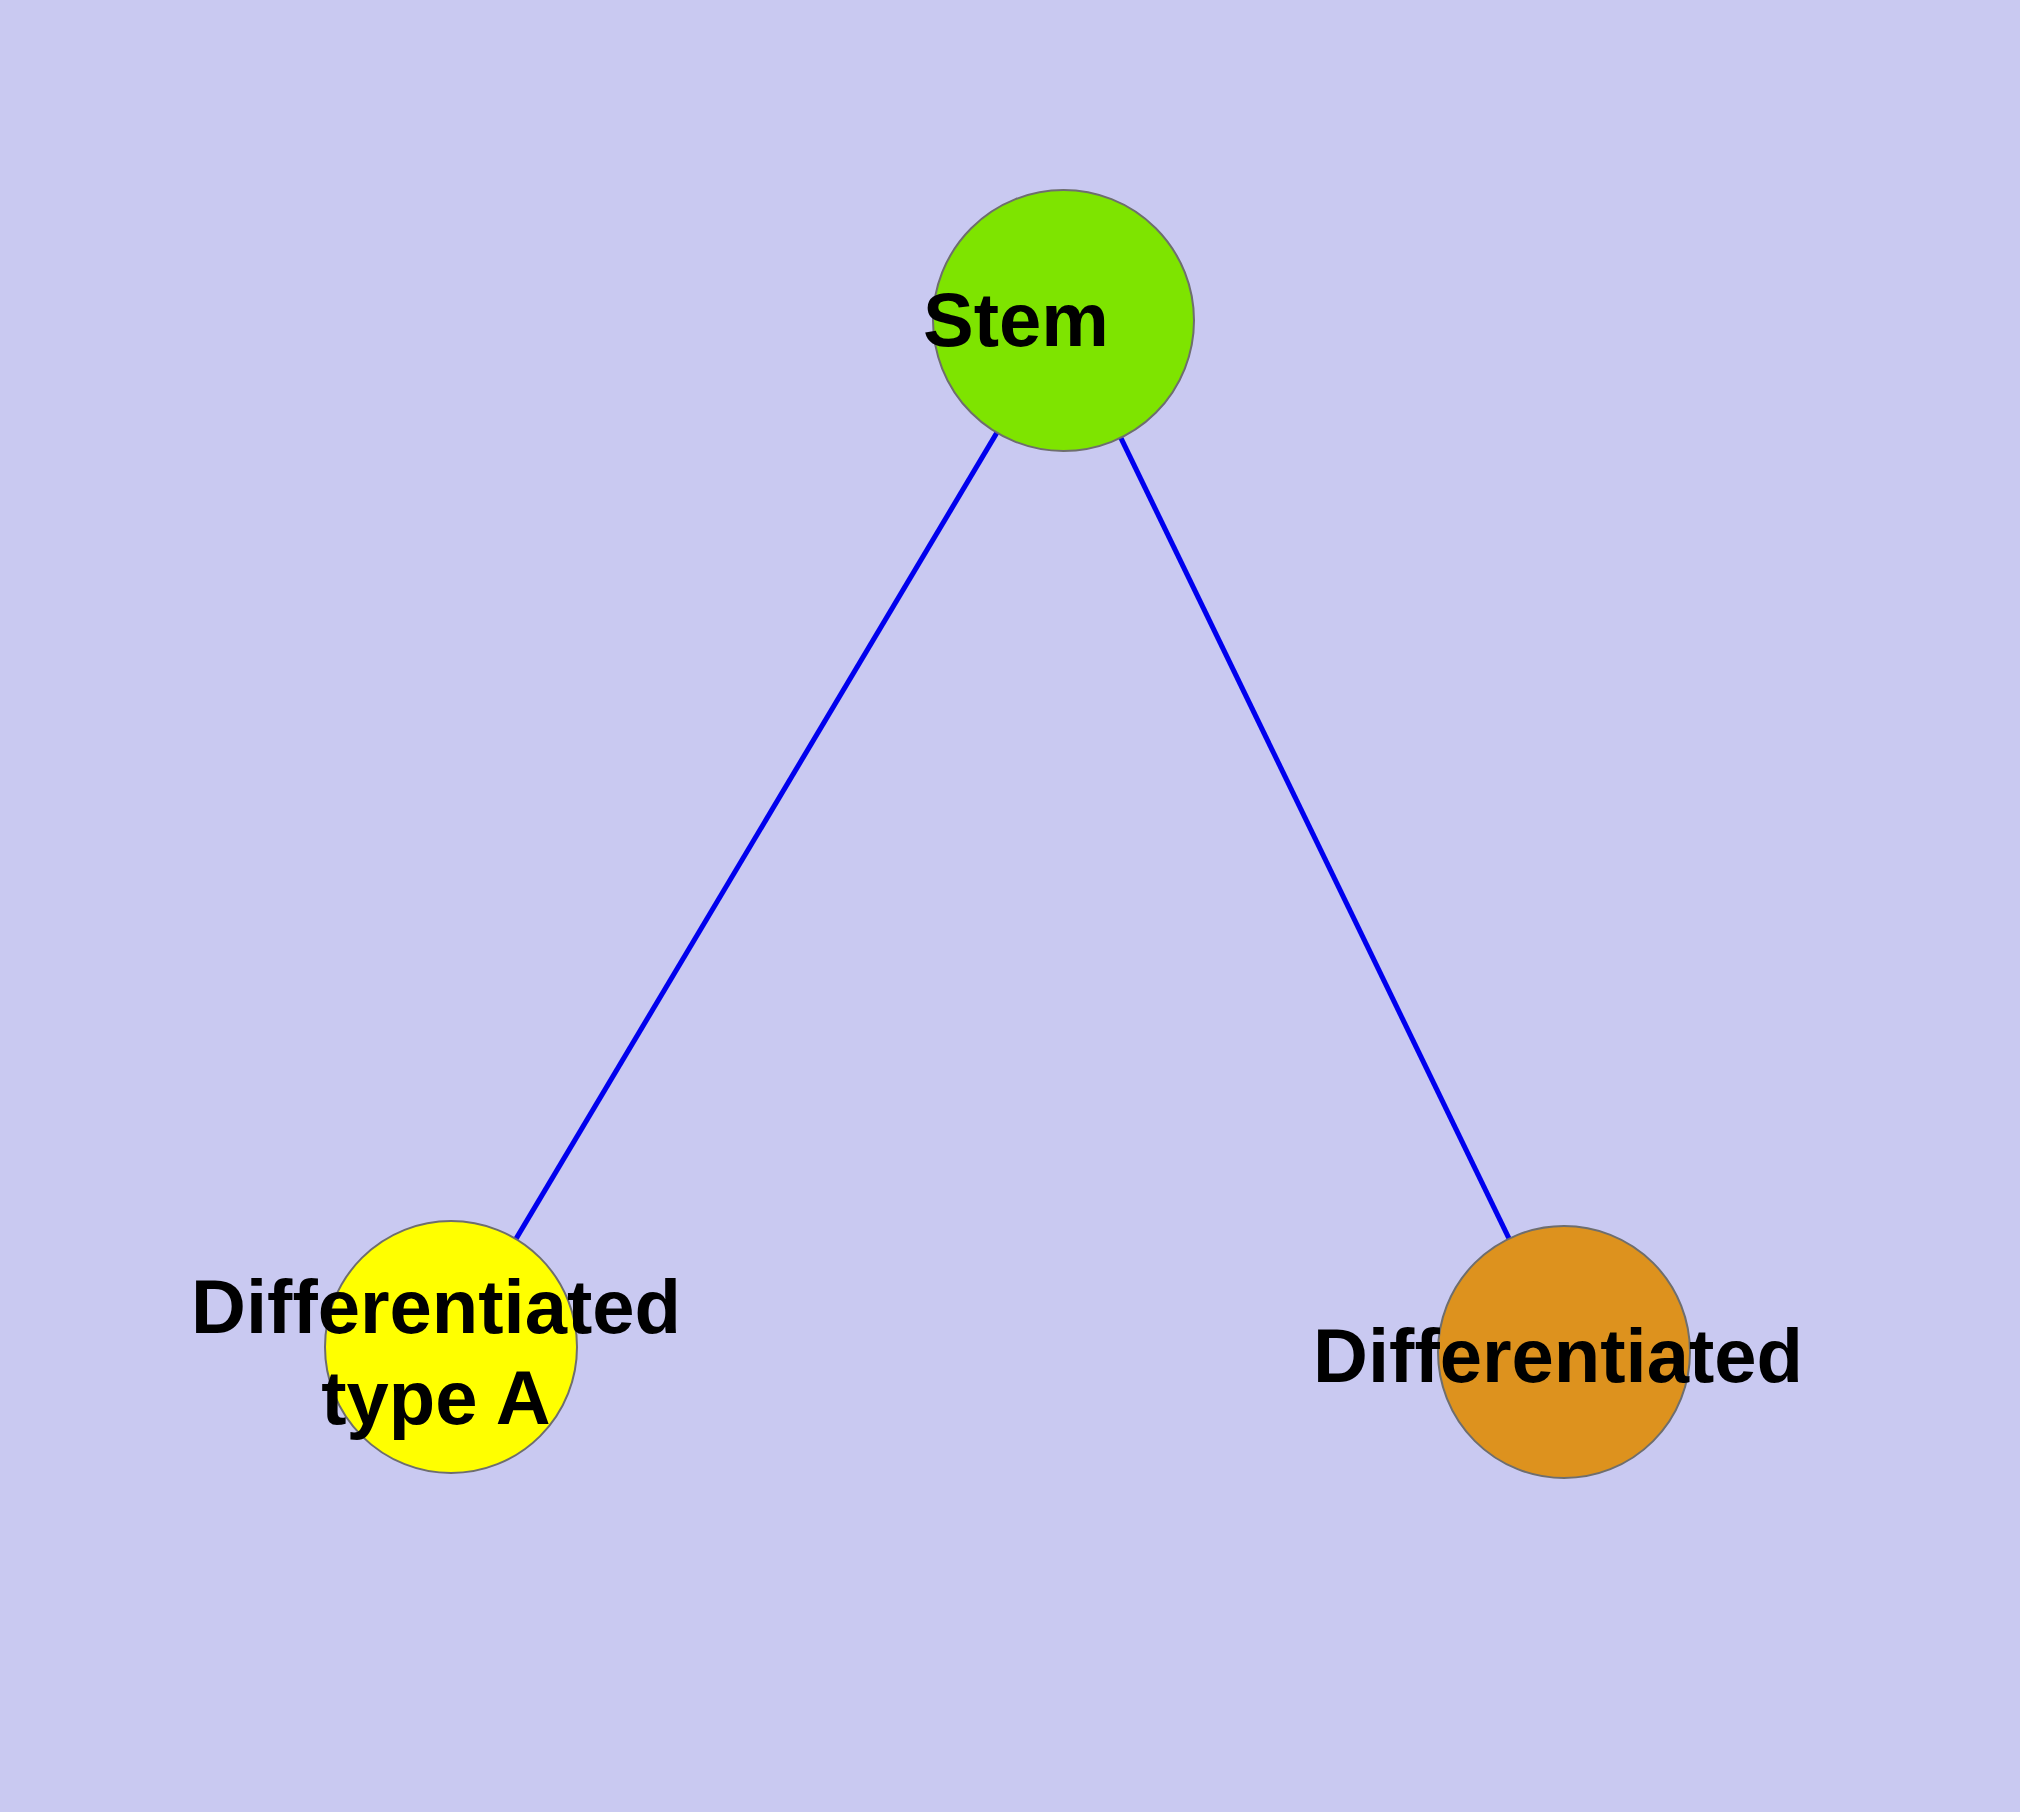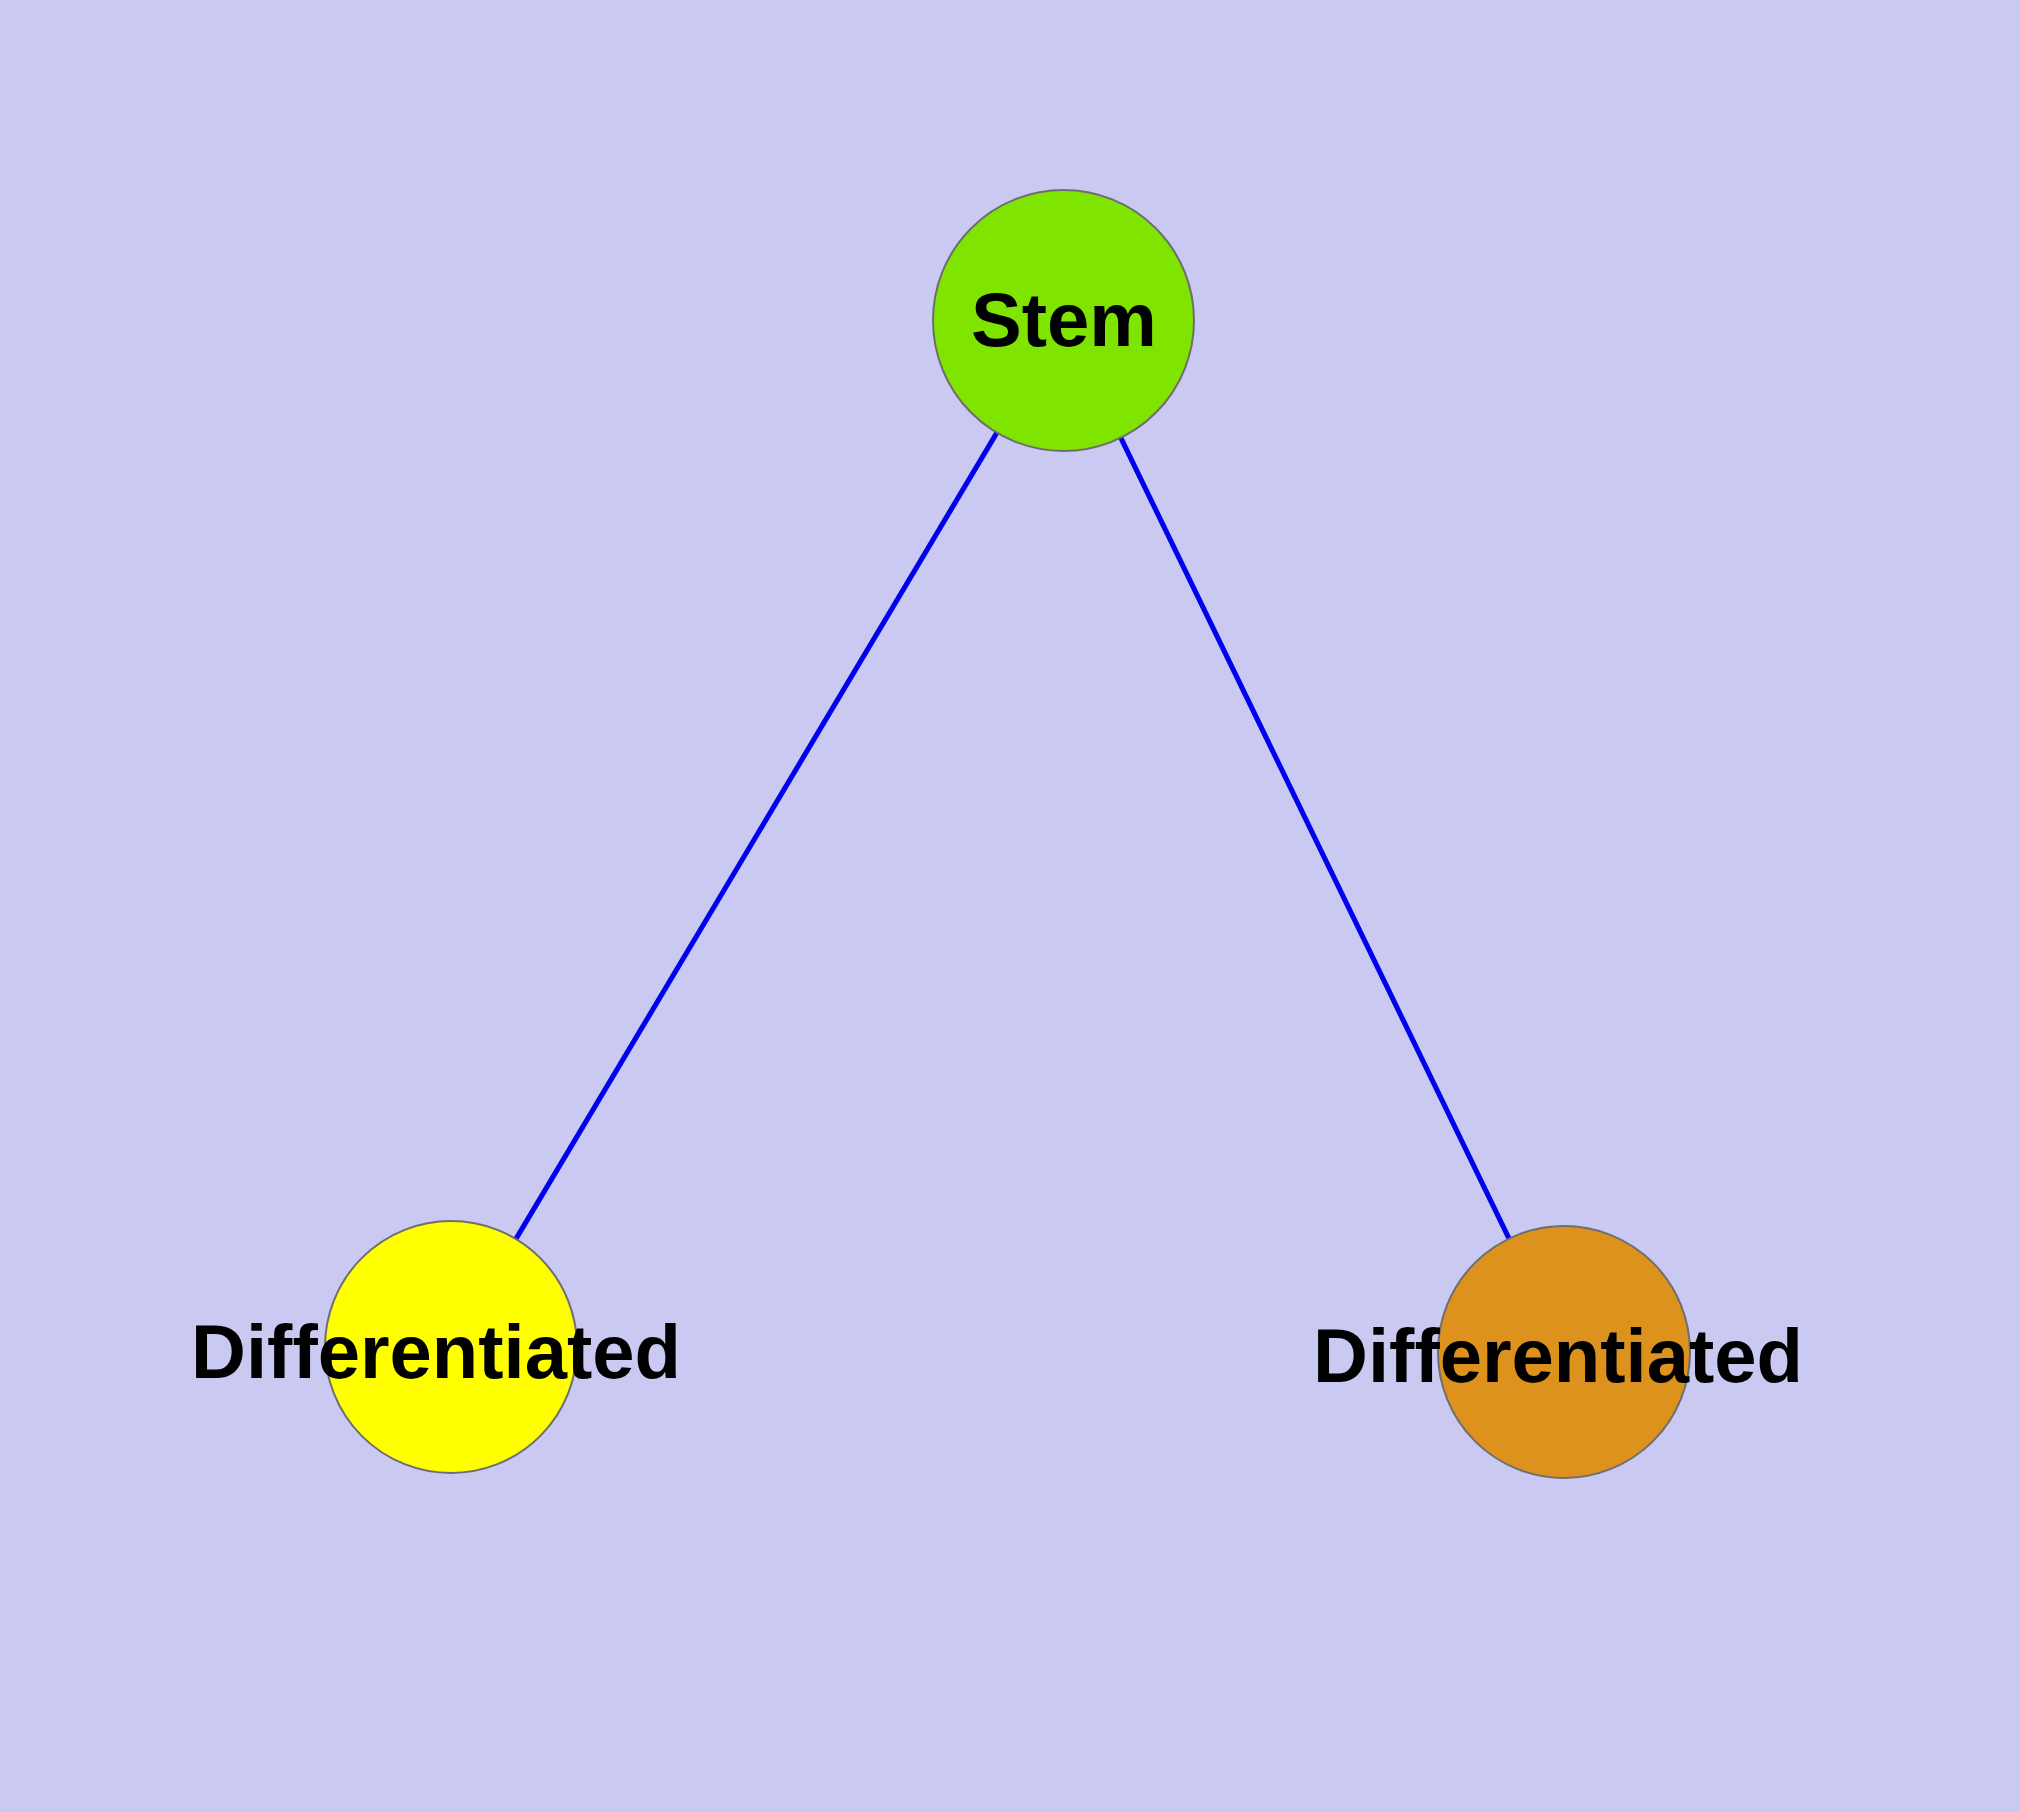--- a/index.html
+++ b/index.html
@@ -51,21 +51,21 @@
     text-align: center;
     font-weight: bold;
     font-size: 76px;
     line-height: 1.2;
     color: #000000;
     white-space: nowrap;
   }
   .node-label .line {
     display: block;
   }
-  .node-label.stem  { left: 1064px; top: 320px; }
+  .node-label.stem  { left: 1016px; top: 320px; }
   .node-label.type-a { left: 436px;  top: 1352px; }
   .node-label.type-b { left: 1558px; top: 1356px; }
 </style>
 </head>
 <body style="background-color: rgb(201, 201, 241);">
 
 <svg class="edge-layer" viewBox="0 0 2384 2138">
   <line x1="1255" y1="378" x2="532" y2="1590" stroke-width="6" stroke="#0000ee"></line>
   <line x1="1255" y1="378" x2="1845" y2="1595" stroke-width="6" stroke="#0000ee"></line>
 </svg>
@@ -75,18 +75,19 @@
 <div class="node-circle type-a" style="background-color: rgb(255, 255, 0); border-color: rgb(110, 110, 110);"></div>
 
 <div class="node-circle type-b" style="background-color: rgb(221, 146, 30); border-color: rgb(110, 110, 110);"></div>
 
 <div class="node-label stem">
   <span class="line">Stem</span>
 </div>
 
 <div class="node-label type-a">
   <span class="line">Differentiated</span>
+  <span class="line">type A</span>
 </div>
 
 <div class="node-label type-b">
   <span class="line">Differentiated</span>
 </div>
 
 
 </body></html>

